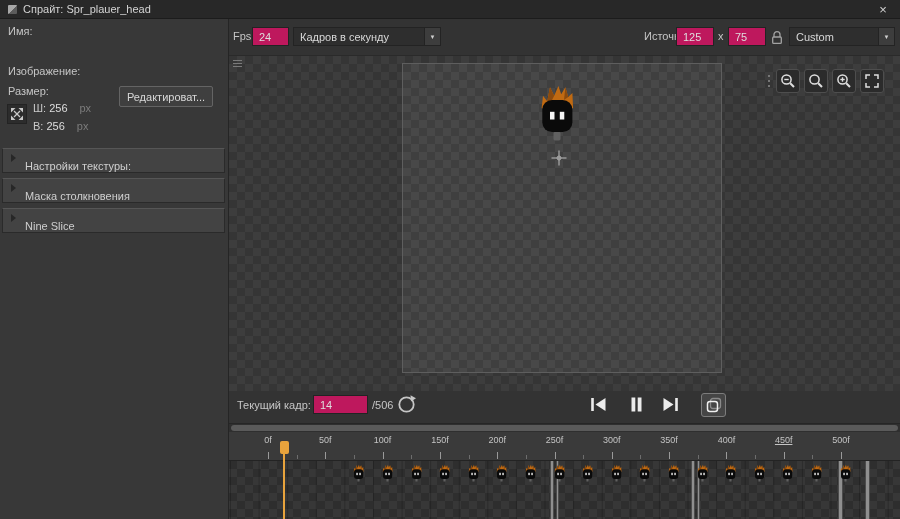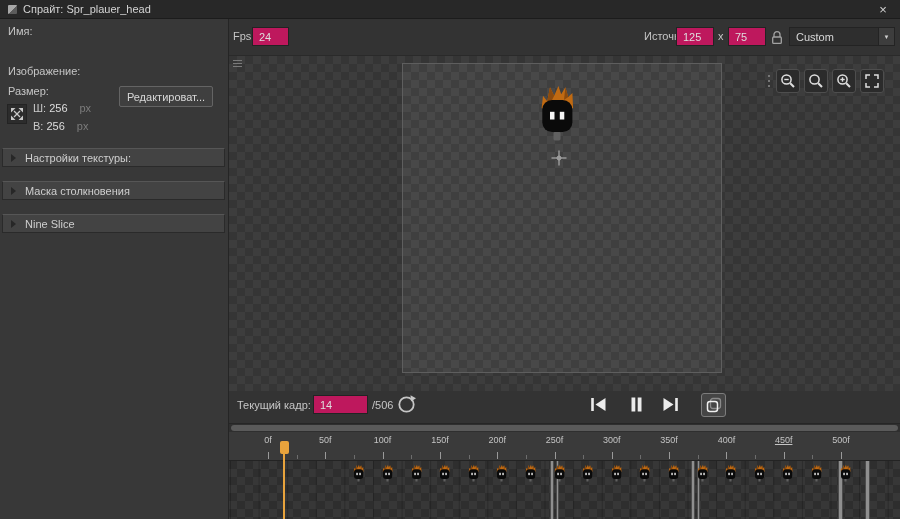--- a/index.html
+++ b/index.html
@@ -26,22 +26,22 @@
            border:1px solid #232323;display:flex;align-items:center;justify-content:center;cursor:pointer}
 .dim{position:absolute;left:33px;font-size:11px;color:#cacaca;white-space:nowrap}
 .w-dim{top:83px}.h-dim{top:101px}
 .dim .val{margin-left:3px;color:#dedede}
 .dim .px{margin-left:12px;color:#7c7c7c}
 .btn{position:absolute;background:#3f3f3f;border:1px solid #646464;border-radius:2px;color:#d8d8d8;
      font:11px "Liberation Sans","DejaVu Sans",sans-serif;height:21px;cursor:pointer;white-space:nowrap}
 .edit-btn{left:119px;top:67px;width:94px}
 .import-btn{left:121px;top:97px;width:92px}
 .section-list{position:absolute;left:2px;top:129px;width:223px}
-.section-bar{position:relative;height:19px;background:#434343;border:1px solid #2a2a2a;border-top-color:#565656;
-             margin-bottom:14px;display:flex;align-items:center;padding-left:22px;color:#cfcfcf;cursor:pointer}
+.section-bar{position:relative;height:25px;background:#434343;border:1px solid #2a2a2a;border-top-color:#565656;
+             margin-bottom:5px;display:flex;align-items:flex-end;padding-left:22px;color:#cfcfcf;cursor:pointer}
 .section-bar .tri{position:absolute;left:8px;top:5px;width:0;height:0;
                   border-left:5px solid #272727;border-top:4px solid transparent;border-bottom:4px solid transparent}
 
 
 .tlabel{position:absolute;font-size:11px;color:#c6c6c6;white-space:nowrap}
 .fps-label{left:233px;top:30px}
 .fps-inp{left:252px;top:27px;width:37px}
 .origin-label{left:644px;top:30px}
 .origin-x-inp{left:676px;top:27px;width:38px}
 .origin-sep{left:718px;top:30px}
@@ -159,20 +159,24 @@
         </div>
         <div class="section-bar">
           <span class="tri"></span>
           <span>Nine Slice</span>
         </div>
       </div>
   </div>
 
   <div class="tlabel fps-label">Fps</div>
   <input class="inp fps-inp" value="24" style="">
+  <div class="dropdown fps-dd">
+    <span class="dd-text">Кадров в секунду</span>
+    <span class="dd-btn">▼</span>
+  </div>
   <div class="tlabel origin-label">Источник</div>
   <input class="inp origin-x-inp" value="125" style="">
   <div class="tlabel origin-sep">x</div>
   <input class="inp origin-y-inp" value="75" style="">
   <div class="lock-btn">
     <svg width="12" height="15" viewBox="0 0 12 15">
       <path d="M3,7 V4.6 A3,3 0 0 1 9,4.6 V7" fill="none" stroke="#a3a3a3" stroke-width="1.3"></path>
       <rect x="1.7" y="7" width="8.6" height="6.4" rx="1" fill="none" stroke="#a3a3a3" stroke-width="1.3"></rect>
     </svg>
   </div>

